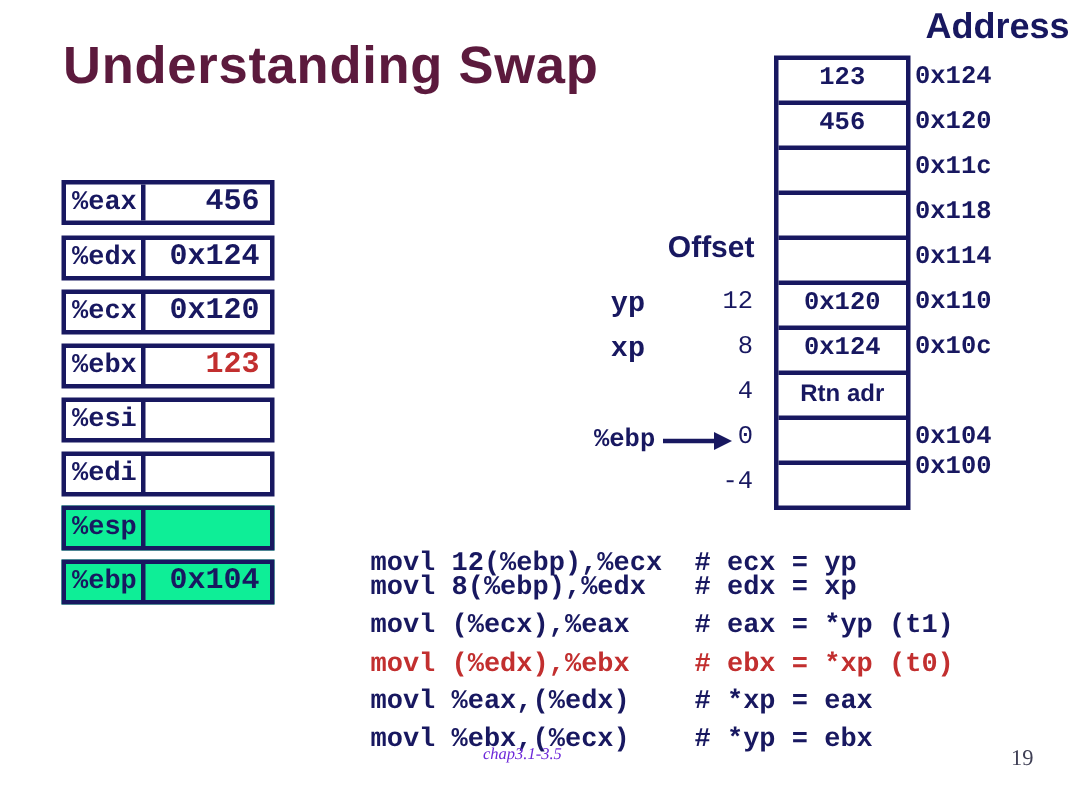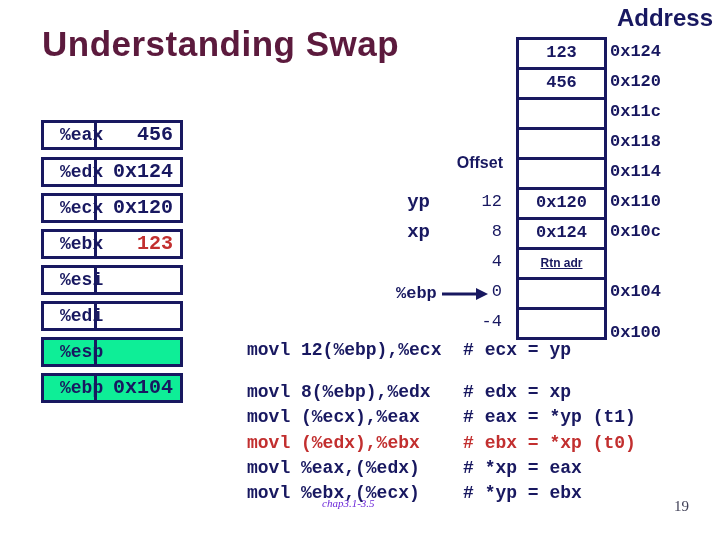--- a/index.html
+++ b/index.html
@@ -21,29 +21,29 @@
     position:absolute; left:516px; top:37px; width:91px;
     border:3px solid #181860; box-sizing:border-box; background:#fff;
   }
   .cell {
     height:30px; box-sizing:border-box; border-bottom:3px solid #181860;
     line-height:26px; text-align:center;
     font-family:"Liberation Mono", monospace; font-weight:bold;
     font-size:17px; color:#181860; overflow:hidden;
   }
   .cell:last-child { height:27px; border-bottom:none; }
-  .cell.sans { font-family:"Liberation Sans", sans-serif; font-size:12px;text-decoration:underline; }
+  .cell.sans { font-family:"Liberation Sans", sans-serif; font-size:16px; }
   .addr-label {
     position:absolute; left:610px; width:80px; height:30px; line-height:30px;
     font-family:"Liberation Mono", monospace; font-weight:bold;
     font-size:17px; color:#181860;
   }
   .offset-header {
     position:absolute; left:420px; top:154px; width:83px; text-align:right;
-    font-size:16px; font-weight:bold; color:#181860;
+    font-size:20px; font-weight:bold; color:#181860;
   }
   .offset-num {
     position:absolute; left:430px; width:72px; height:30px; line-height:30px;
     text-align:right; font-family:"Liberation Mono", monospace;
     font-weight:normal; font-size:17px; color:#181860;
   }
   .var-label {
     position:absolute; left:385px; width:45px; height:30px; line-height:30px;
     text-align:right; font-family:"Liberation Mono", monospace;
     font-weight:bold; font-size:19px; color:#181860;
@@ -56,21 +56,21 @@
   .ebp-arrow { position:absolute; left:442px; top:287px; width:46px; height:14px; }
   
   .reg-row {
     position:absolute; left:41px; width:142px; height:30px;
     box-sizing:border-box; border:3px solid #181860; display:flex;
     background:#fff;
   }
   .reg-row.green { background:#0EEE97; }
   .reg-name {
     width:53px; box-sizing:border-box; border-right:3px solid #181860;
-    padding-left:16px; line-height:24px;
+    padding-left:4px; line-height:24px;
     font-family:"Liberation Mono", monospace; font-weight:bold;
     font-size:18px; color:#181860;
   }
   .reg-value {
     flex:1; text-align:right; padding-right:7px; line-height:24px;
     font-family:"Liberation Mono", monospace; font-weight:bold;
     font-size:20px; color:#181860;
   }
   .reg-value.red { color:#C22F2F; }
   
@@ -145,38 +145,38 @@
   </div>
 
   <div class="addr-label" style="top:37px">0x124</div>
   <div class="addr-label" style="top:67px">0x120</div>
   <div class="addr-label" style="top:97px">0x11c</div>
   <div class="addr-label" style="top:127px">0x118</div>
   <div class="addr-label" style="top:157px">0x114</div>
   <div class="addr-label" style="top:187px">0x110</div>
   <div class="addr-label" style="top:217px">0x10c</div>
   <div class="addr-label" style="top:277px">0x104</div>
-  <div class="addr-label" style="top:318px">0x100</div>
+  <div class="addr-label" style="top:297px">0x100</div>
 
   <div class="offset-header">Offset</div>
   <div class="var-label" style="top:187px">yp</div>
   <div class="var-label" style="top:217px">xp</div>
   <div class="offset-num" style="top:187px">12</div>
   <div class="offset-num" style="top:217px">8</div>
   <div class="offset-num" style="top:247px">4</div>
   <div class="offset-num" style="top:277px">0</div>
   <div class="offset-num" style="top:307px">-4</div>
 
   <div class="ebp-label">%ebp</div>
   <svg class="ebp-arrow" viewBox="0 0 46 14" xmlns="http://www.w3.org/2000/svg">
     <line x1="0" y1="7" x2="34" y2="7" stroke="#181860" stroke-width="3"></line>
     <polygon points="34,1 46,7 34,13" fill="#181860"></polygon>
   </svg>
 
-  <div class="code-line" style="top:340px">movl 12(%ebp),%ecx  # ecx = yp</div>
+  <div class="code-line" style="top:366px">movl 12(%ebp),%ecx  # ecx = yp</div>
   <div class="code-line" style="top:382px">movl 8(%ebp),%edx   # edx = xp</div>
   <div class="code-line" style="top:407px">movl (%ecx),%eax    # eax = *yp (t1)</div>
   <div class="code-line red" style="top:433px">movl (%edx),%ebx    # ebx = *xp (t0)</div>
   <div class="code-line" style="top:483px">movl %ebx,(%ecx)    # *yp = ebx</div>
   <div class="code-line" style="top:458px">movl %eax,(%edx)    # *xp = eax</div>
 
   <div class="footer-note">chap3.1-3.5</div>
   <div class="page-number">19</div>
 
 </div>

